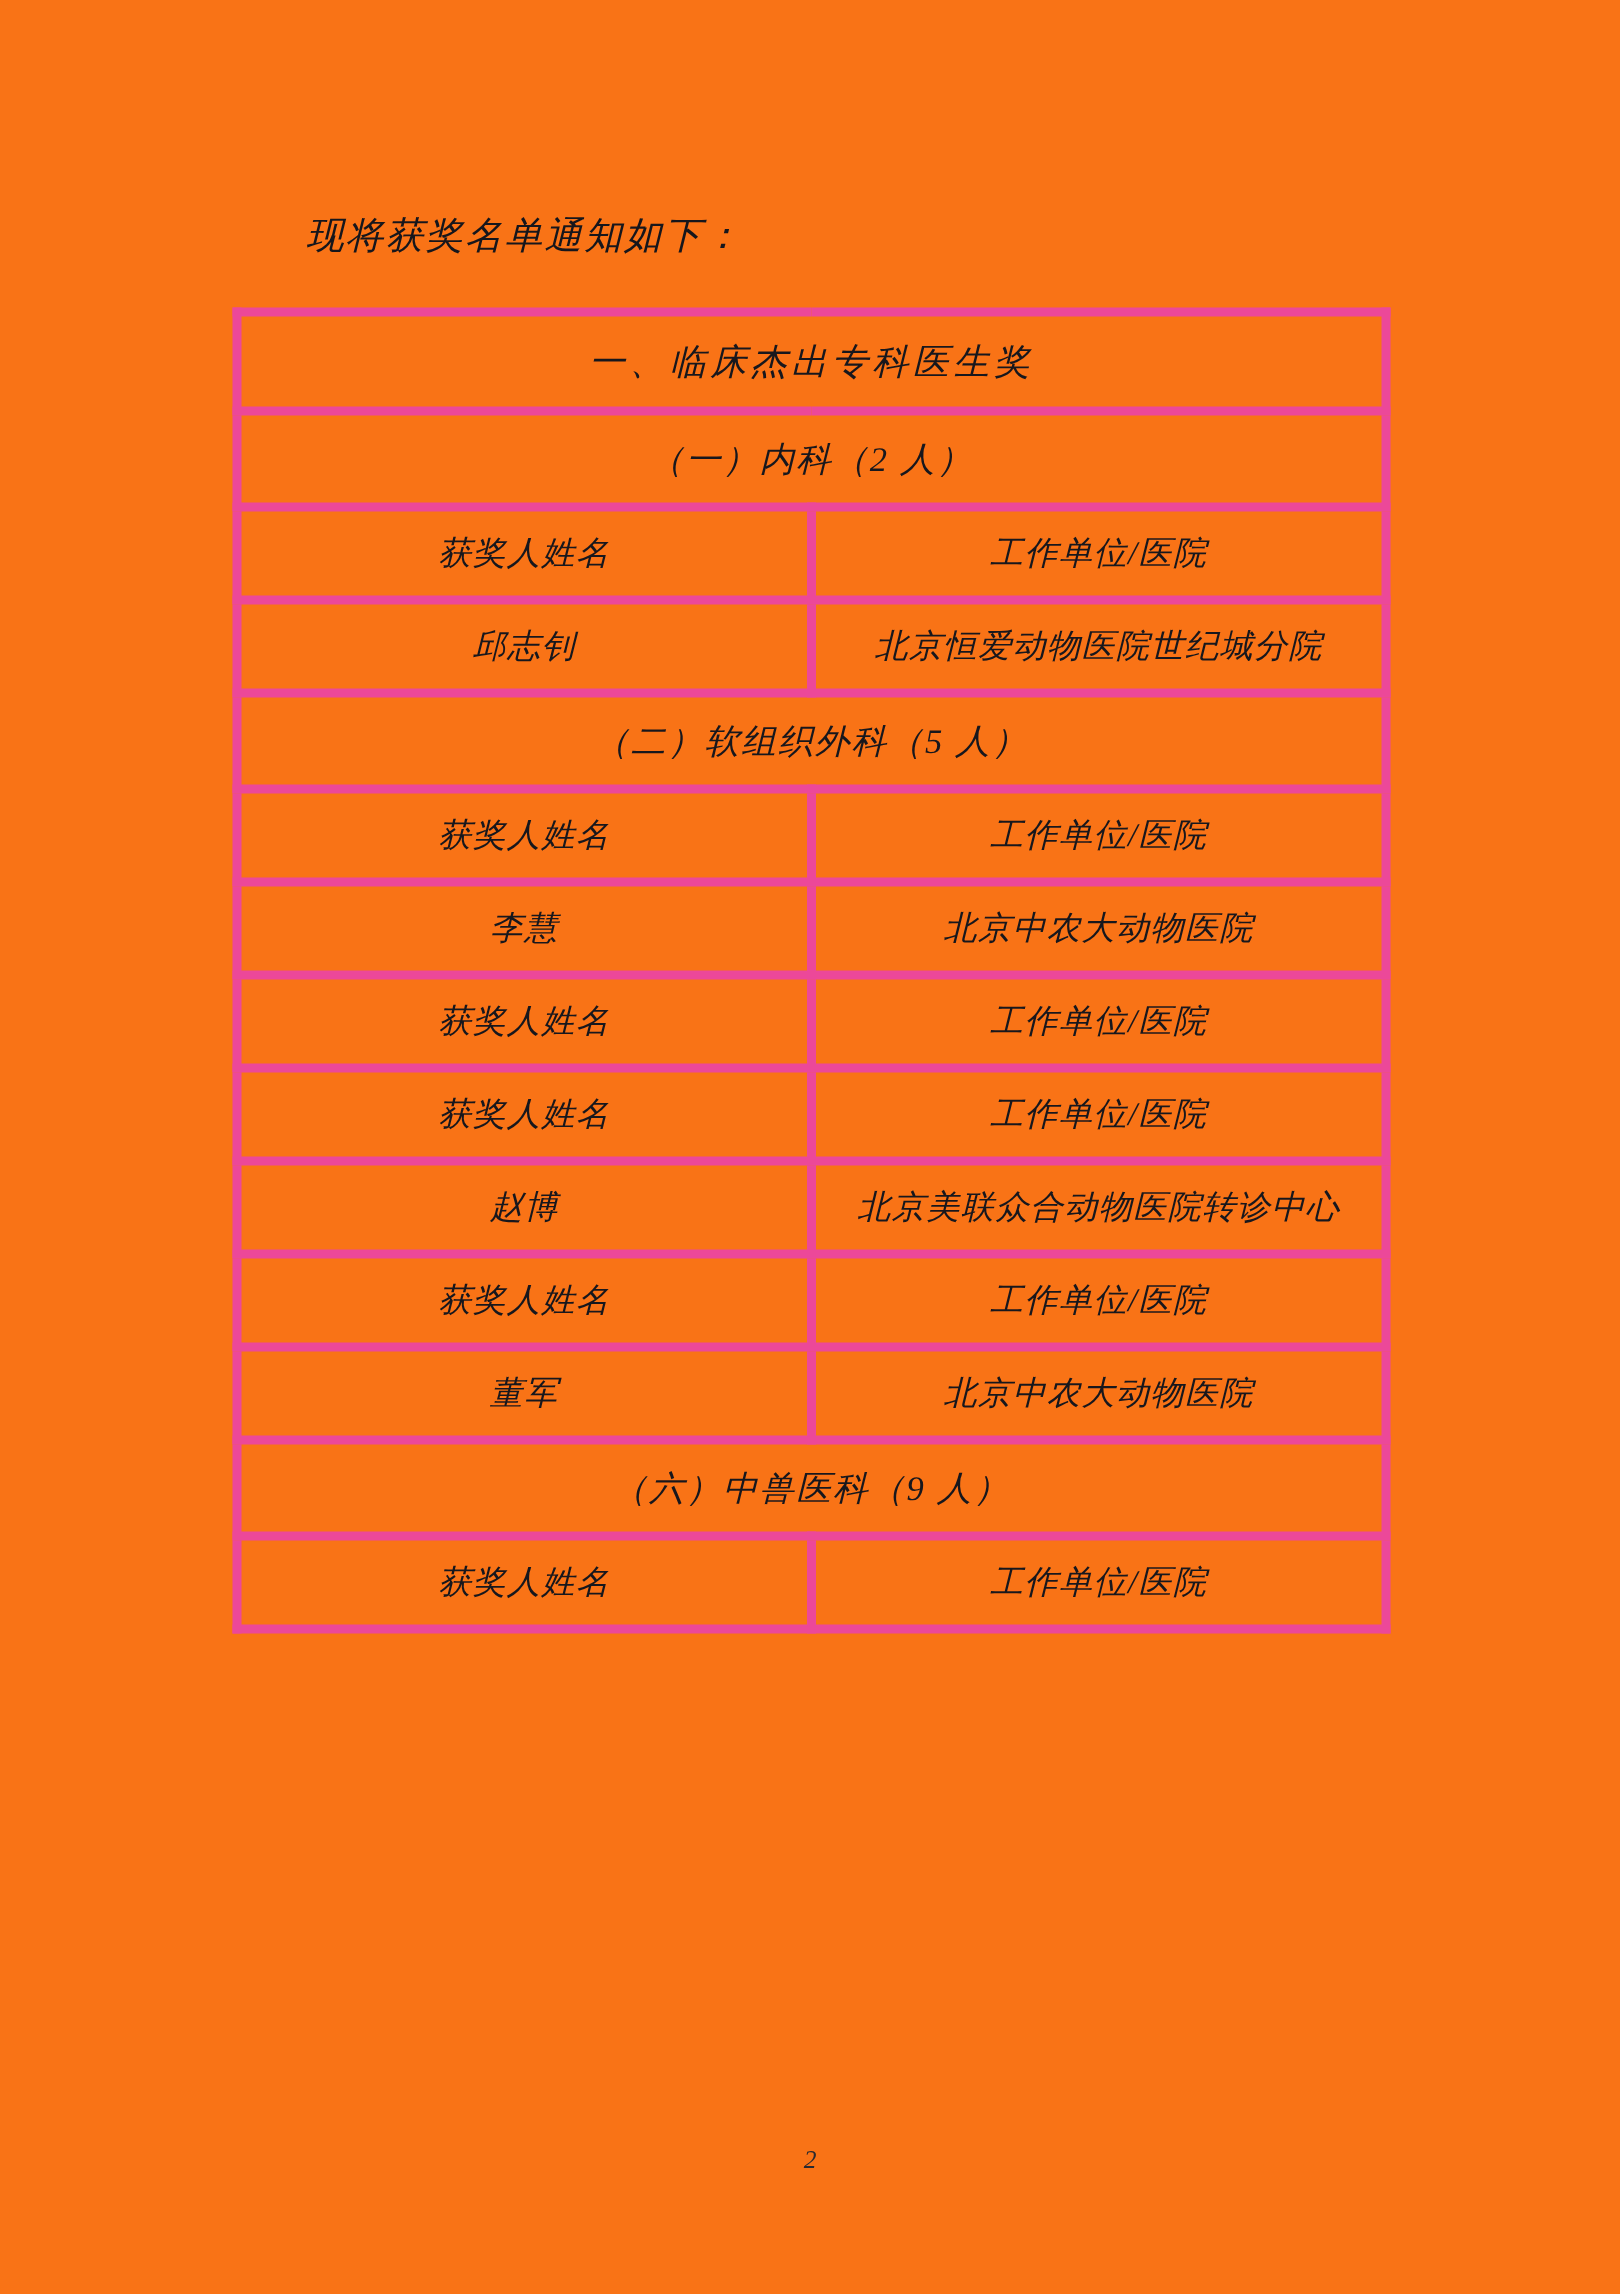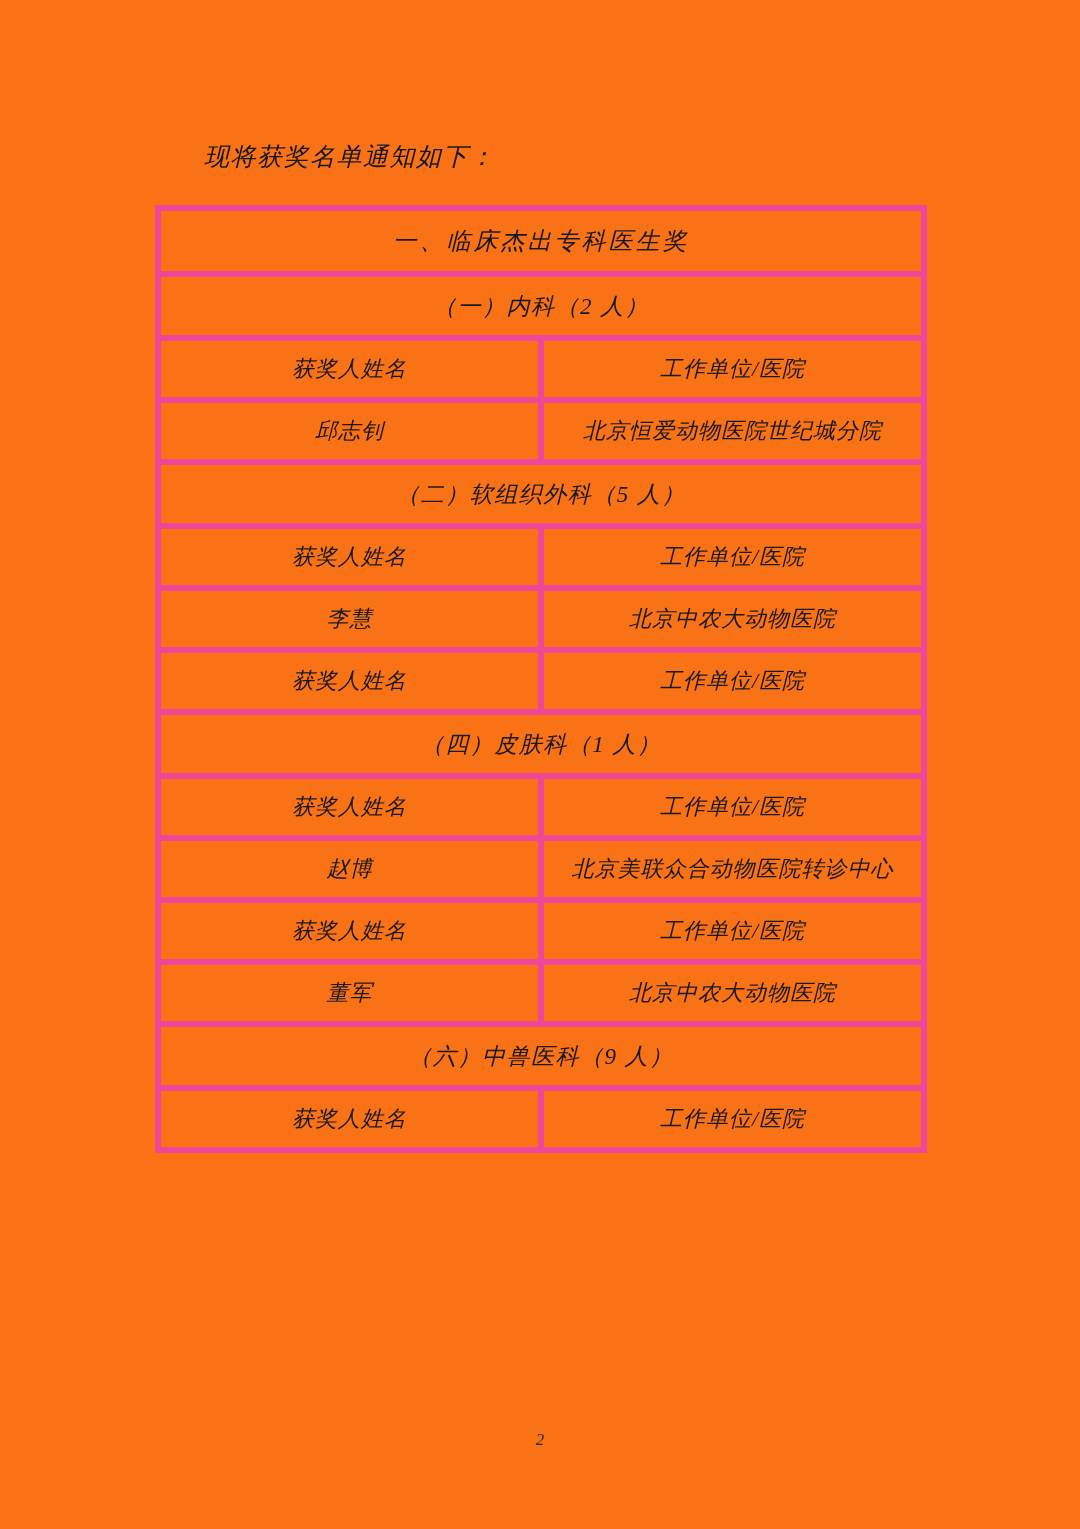--- a/index.html
+++ b/index.html
@@ -112,23 +112,20 @@
         <td class="col-name">李慧</td>
         <td class="col-org">北京中农大动物医院</td>
       </tr>
 
       <tr>
         <td class="col-name header-cell">获奖人姓名</td>
         <td class="col-org header-cell">工作单位/医院</td>
       </tr>
 
       <tr>
-        <td class="sub-title" colspan="2">（四）皮肤科（1 人）</td>
-      </tr>
-      <tr>
         <td class="col-name header-cell">获奖人姓名</td>
         <td class="col-org header-cell">工作单位/医院</td>
       </tr>
       <tr>
         <td class="col-name">赵博</td>
         <td class="col-org">北京美联众合动物医院转诊中心</td>
       </tr>
 
       <tr>
         <td class="col-name header-cell">获奖人姓名</td>

